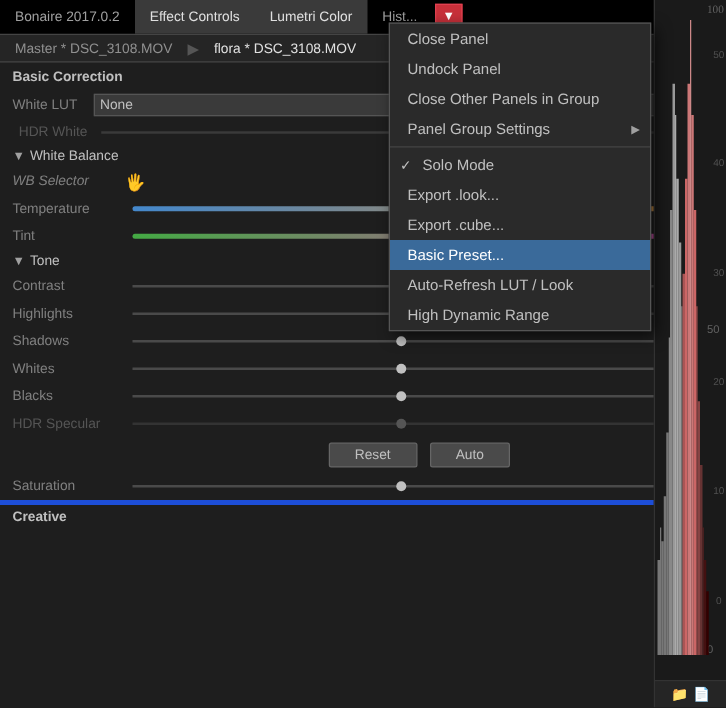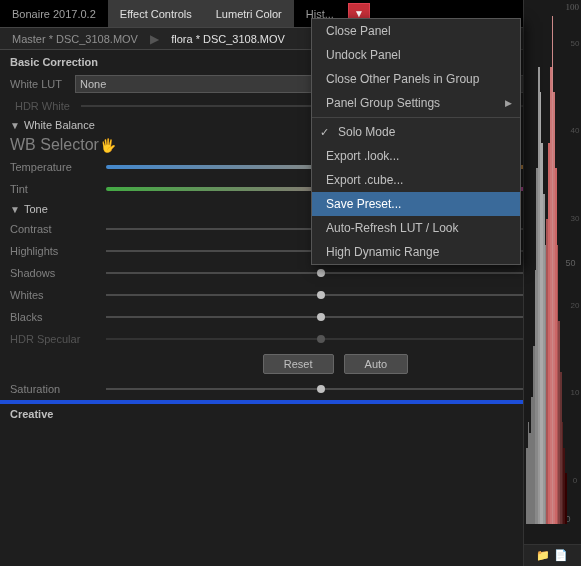--- a/index.html
+++ b/index.html
@@ -200,22 +200,23 @@
 
     
     .wb-selector-row {
       display: flex;
       align-items: center;
       height: 22px;
       padding: 0 10px;
     }
     .wb-label {
       width: 90px;
-      font-size: 16px;
+      font-size: 11px;
       color: #808080;
+      font-style: italic;
     }
     .eyedropper-icon {
       font-size: 13px;
       color: #a0a0a0;
       cursor: pointer;
     }
 
     
     .button-row {
       display: flex;
@@ -634,21 +635,21 @@
     <span class="menu-check">✓</span>
     <span>Solo Mode</span>
   </div>
   <div class="menu-item">
     <span>Export .look...</span>
   </div>
   <div class="menu-item">
     <span>Export .cube...</span>
   </div>
   <div class="menu-item highlighted">
-    <span>Save Preset...</span>
+    <span>Basic Preset...</span>
   </div>
   <div class="menu-item">
     <span>Auto-Refresh LUT / Look</span>
   </div>
   <div class="menu-item">
     <span>High Dynamic Range</span>
   </div>
 </div>
 
 </body></html>

